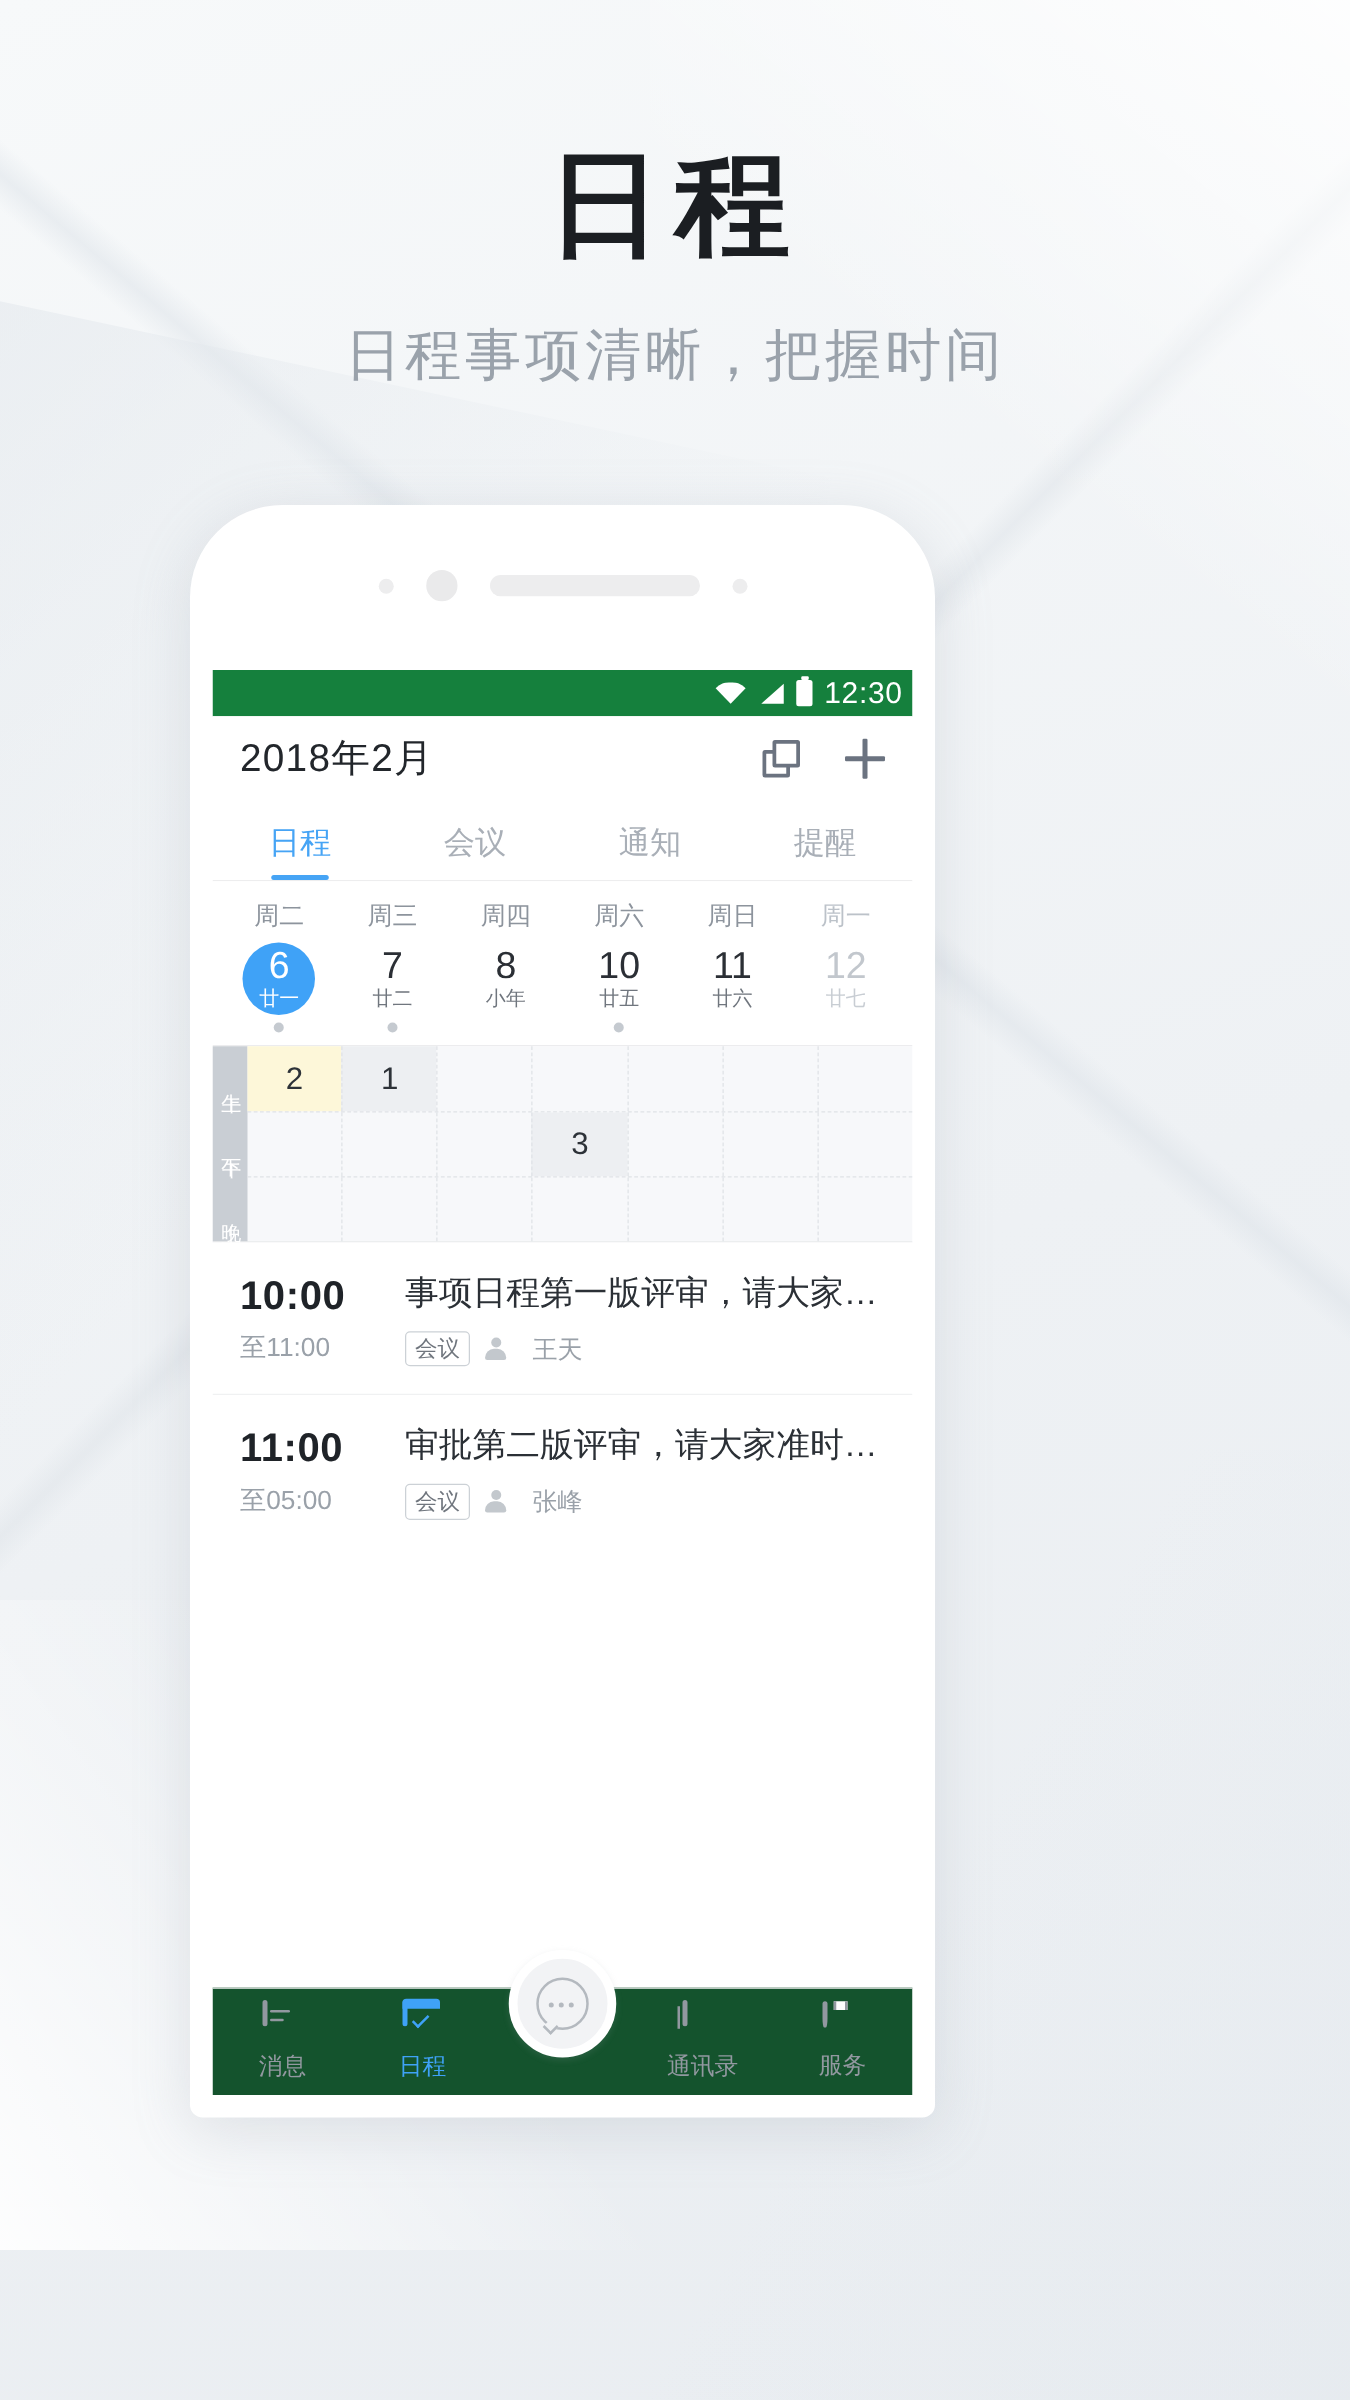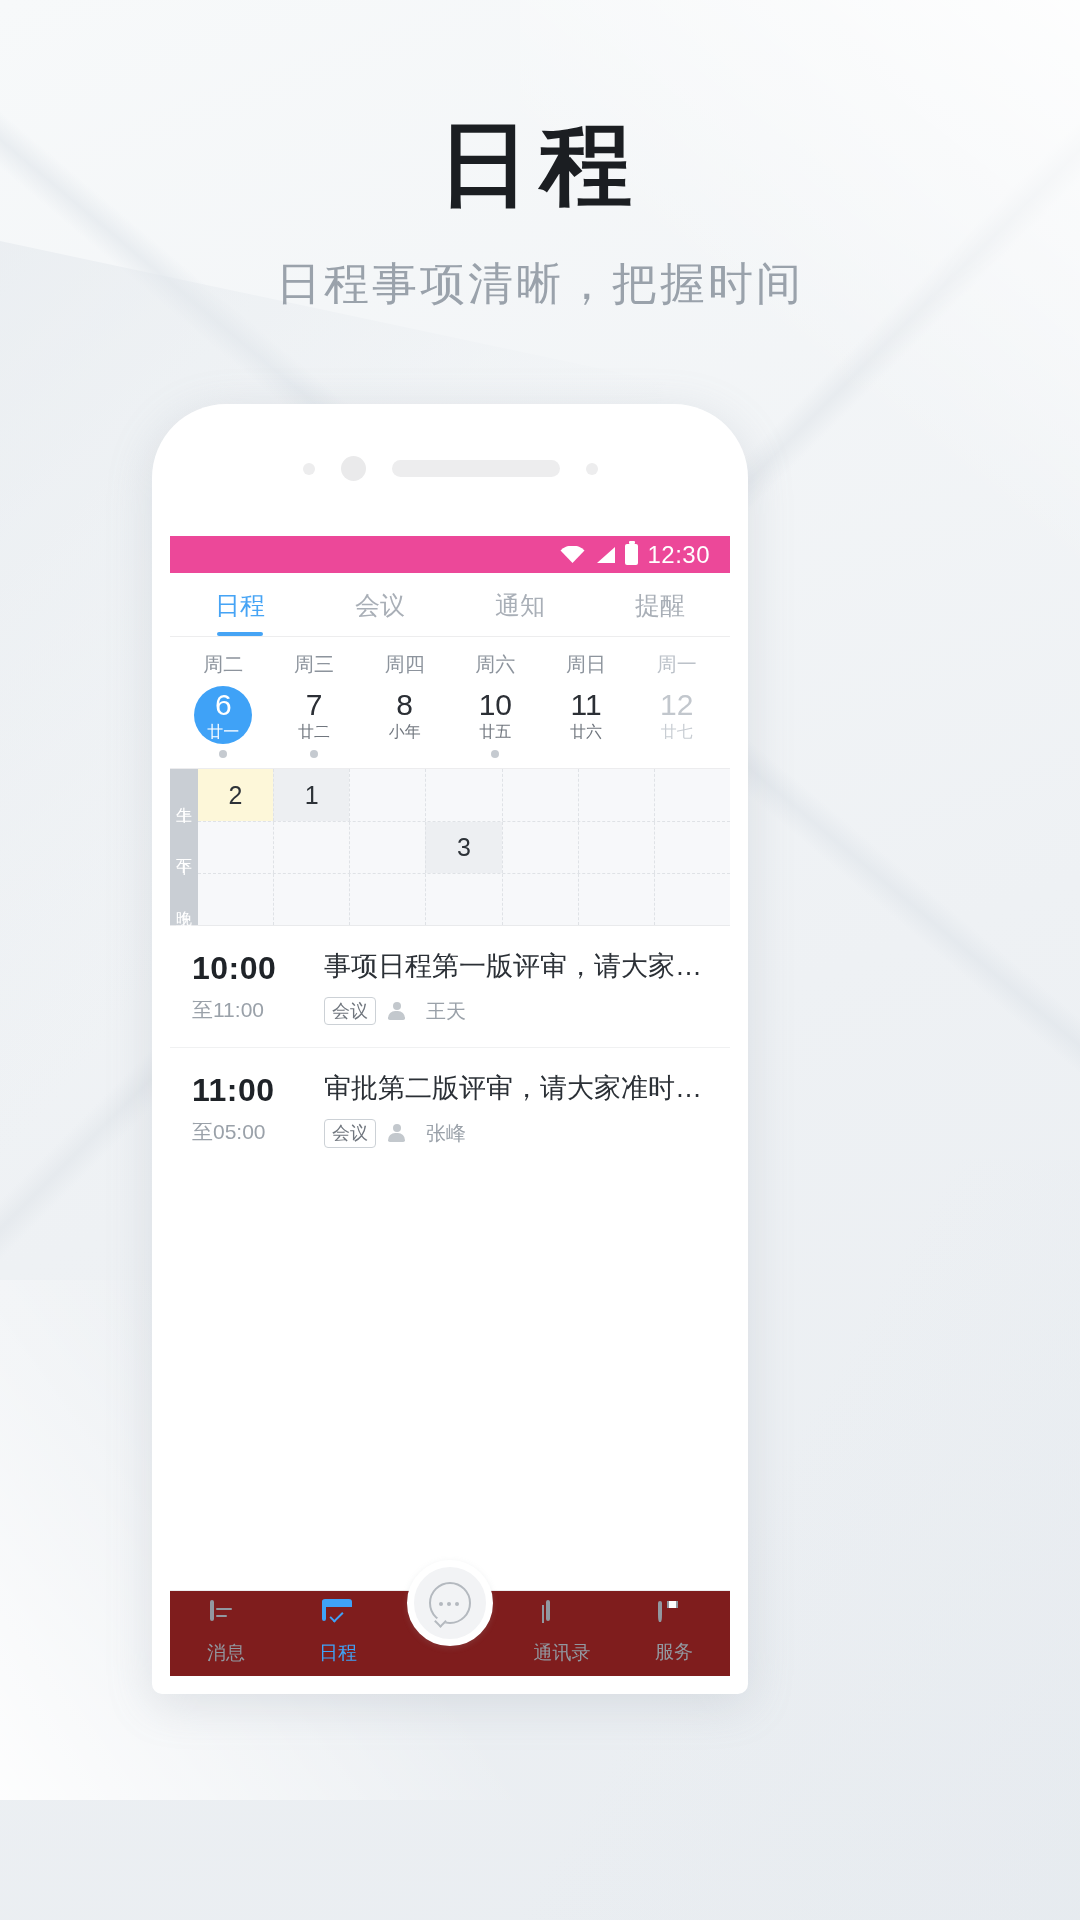--- a/index.html
+++ b/index.html
@@ -55,23 +55,23 @@
   .grille { width: 168px; height: 17px; border-radius: 9px; background: #ededee; }
 
   .screen {
     position: absolute; left: 18px; top: 132px;
     width: 560px; height: 1140px;
     background: #ffffff; overflow: hidden;
   }
 
   
   .statusbar {
-    height: 37px; background: #ec4899;
+    height: 37px; background: #15803d;
     display: flex; align-items: center; justify-content: flex-end;
-    padding-right: 20px; gap: 9px;
+    padding-right: 8px; gap: 9px;
   }
   .sb-wifi { width: 25px; height: 18px; }
   .sb-sig  { width: 22px; height: 18px; }
   .sb-bat  { width: 13px; height: 21px; background: #fff; border-radius: 2px; position: relative; }
   .sb-bat::before { content:""; position:absolute; top:-3px; left:3.5px; width:6px; height:3px; background:#fff; border-radius:1px; }
   .sb-time { color: #ffffff; font-size: 24px; letter-spacing: 0.5px; }
 
   
   .app-header {
     height: 68px; display: flex; align-items: center;
@@ -179,21 +179,21 @@
     content:""; position:absolute; bottom:1px; left:1px; width:17px; height:9px;
     border-radius: 8px 8px 2px 2px; background:#c3c8cd;
   }
   .ev-name { font-size: 20px; color: #9aa1a9; }
 
   .spacer { background: #fff; }
 
   
   .bottomnav {
     position: absolute; left: 0; bottom: 0; width: 100%; height: 86px;
-    background: #7f1d1d; border-top: 1px solid #ededee;
+    background: #14532d; border-top: 1px solid #ededee;
     display: flex; align-items: center;
   }
   .nav-item {
     flex: 1; display: flex; flex-direction: column;
     align-items: center; justify-content: center; gap: 8px;
   }
   .nav-label { font-size: 19px; color: #9298a0; }
   .nav-item.active .nav-label { color: #3fa2f7; }
   .nav-ico { width: 32px; height: 30px; position: relative; }
 
@@ -275,20 +275,30 @@
       <svg class="sb-wifi" viewBox="0 0 25 18">
         <path d="M12.5 17 L0.5 4.5 A17 17 0 0 1 24.5 4.5 Z" fill="#ffffff"></path>
       </svg>
       <svg class="sb-sig" viewBox="0 0 22 18">
         <path d="M21 1 L21 17 L3 17 Z" fill="#ffffff"></path>
       </svg>
       <span class="sb-bat"></span>
       <span class="sb-time">12:30</span>
     </div>
 
+    <div class="app-header">
+      <div class="app-title">2018年2月</div>
+      <div class="hdr-icons">
+        <span class="ico-copy">
+          <i class="back"></i>
+            <i class="front"></i>
+        </span>
+        <span class="ico-plus"></span>
+      </div>
+    </div>
 
     <div class="tabs">
       <div class="tab active">日程</div>
       <div class="tab">会议</div>
       <div class="tab">通知</div>
       <div class="tab">提醒</div>
     </div>
 
     <div class="weekstrip">
       <div class="day today">

